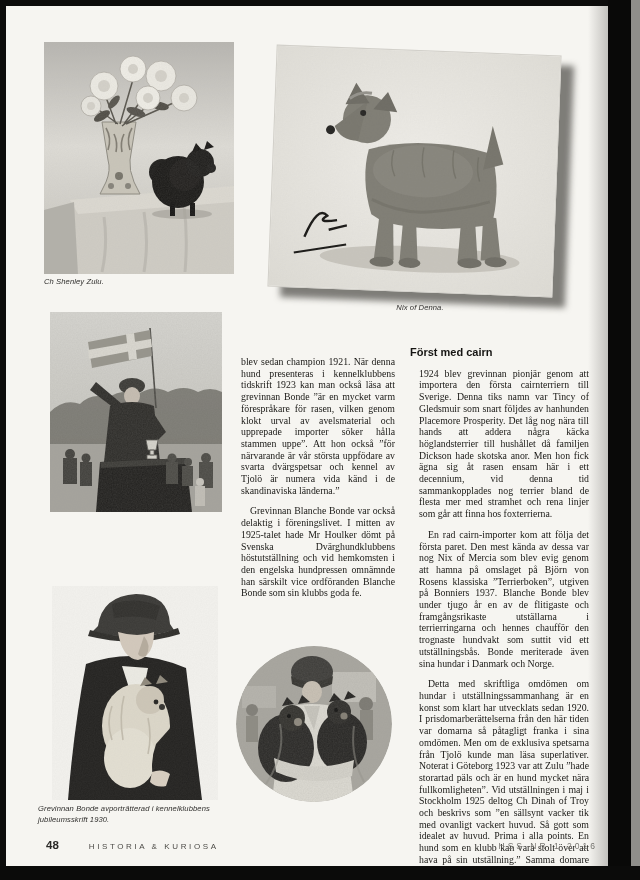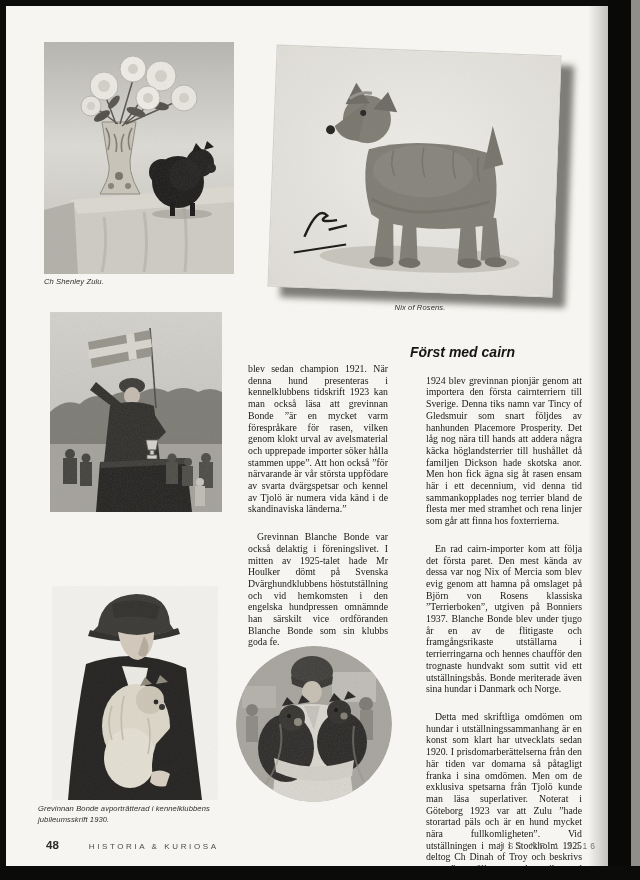--- a/index.html
+++ b/index.html
@@ -14,23 +14,23 @@
   .edge.bottom{left:0;top:866px;width:640px;height:14px;background:#0b0b0a;}
   .edge.rshadow{left:588px;top:0;width:20px;height:880px;background:linear-gradient(90deg,rgba(40,38,35,0) 0%,rgba(40,38,35,0.25) 100%);}
 
   .abs{position:absolute;}
   .photo{overflow:hidden;}
   .photo svg{display:block;}
 
   .caption{font-style:italic;font-size:7.6px;line-height:10.5px;color:#2f2e2c;letter-spacing:0.1px;}
 
   .col{font-family:"Liberation Serif","DejaVu Serif",serif;font-size:9.8px;line-height:11.7px;color:#191815;text-align:justify;}
-  .col p{margin:16px;}
+  .col p{margin:9px;}
   .col .para + .para{text-indent:9px;}
-  .col h3{margin:0;font-family:"Liberation Sans",sans-serif;font-weight:bold;font-size:14px;line-height:11.7px;color:#161513;text-align:left;font-style:italic;}
+  .col h3{margin:0;font-family:"Liberation Sans",sans-serif;font-weight:bold;font-size:11px;line-height:11.7px;color:#161513;text-align:left;}
 
   .photo2wrap{transform:rotate(2.2deg);transform-origin:50% 50%;box-shadow:13px 10px 6px rgba(62,60,56,0.65);background:#edebe6;border:1px solid #d2d0ca;}
 
   .circlephoto{border-radius:50%;}
 
   .footer-left{left:46px;top:839px;display:flex;align-items:baseline;gap:30px;}
   .footer-pagenum{font-weight:bold;font-size:11.5px;color:#2a2927;}
   .footer-section{font-size:8px;letter-spacing:2.6px;color:#4c4b47;}
   .footer-right{left:420px;top:841px;width:178px;text-align:right;font-size:8.5px;letter-spacing:3px;color:#787772;}
 </style>
@@ -148,21 +148,21 @@
       <ellipse cx="200" cy="210" rx="12" ry="5" fill="#6e6c64"></ellipse>
       <ellipse cx="226" cy="208" rx="11" ry="5" fill="#6e6c64"></ellipse>
 
       <g stroke="#161513" fill="none">
         <path d="M34,190 Q46,158 56,168 Q44,176 66,172 M58,182 q10,-3 18,-5" stroke-width="2.4"></path>
         <path d="M24,206 L76,196" stroke-width="2"></path>
       </g>
       <rect width="283" height="240" filter="url(#gr2)"></rect>
     </svg>
   </div>
-  <div class="abs caption" style="left:310px;top:303px;width:220px;text-align:center;">Nix of Rosens.</div>
+  <div class="abs caption" style="left:310px;top:303px;width:220px;text-align:center;">Nix of Denna.</div>
 
   <div class="abs photo" style="left:50px;top:312px;width:172px;height:200px;">
     <svg width="172" height="200" viewBox="0 0 172 200">
       <defs>
         <linearGradient id="g3" x1="0" y1="0" x2="0" y2="1">
           <stop offset="0" stop-color="#d6d5d0"></stop>
             <stop offset="0.55" stop-color="#cac9c3"></stop>
             <stop offset="1" stop-color="#b2b0a9"></stop>
         </linearGradient>
         <filter id="gr3">

